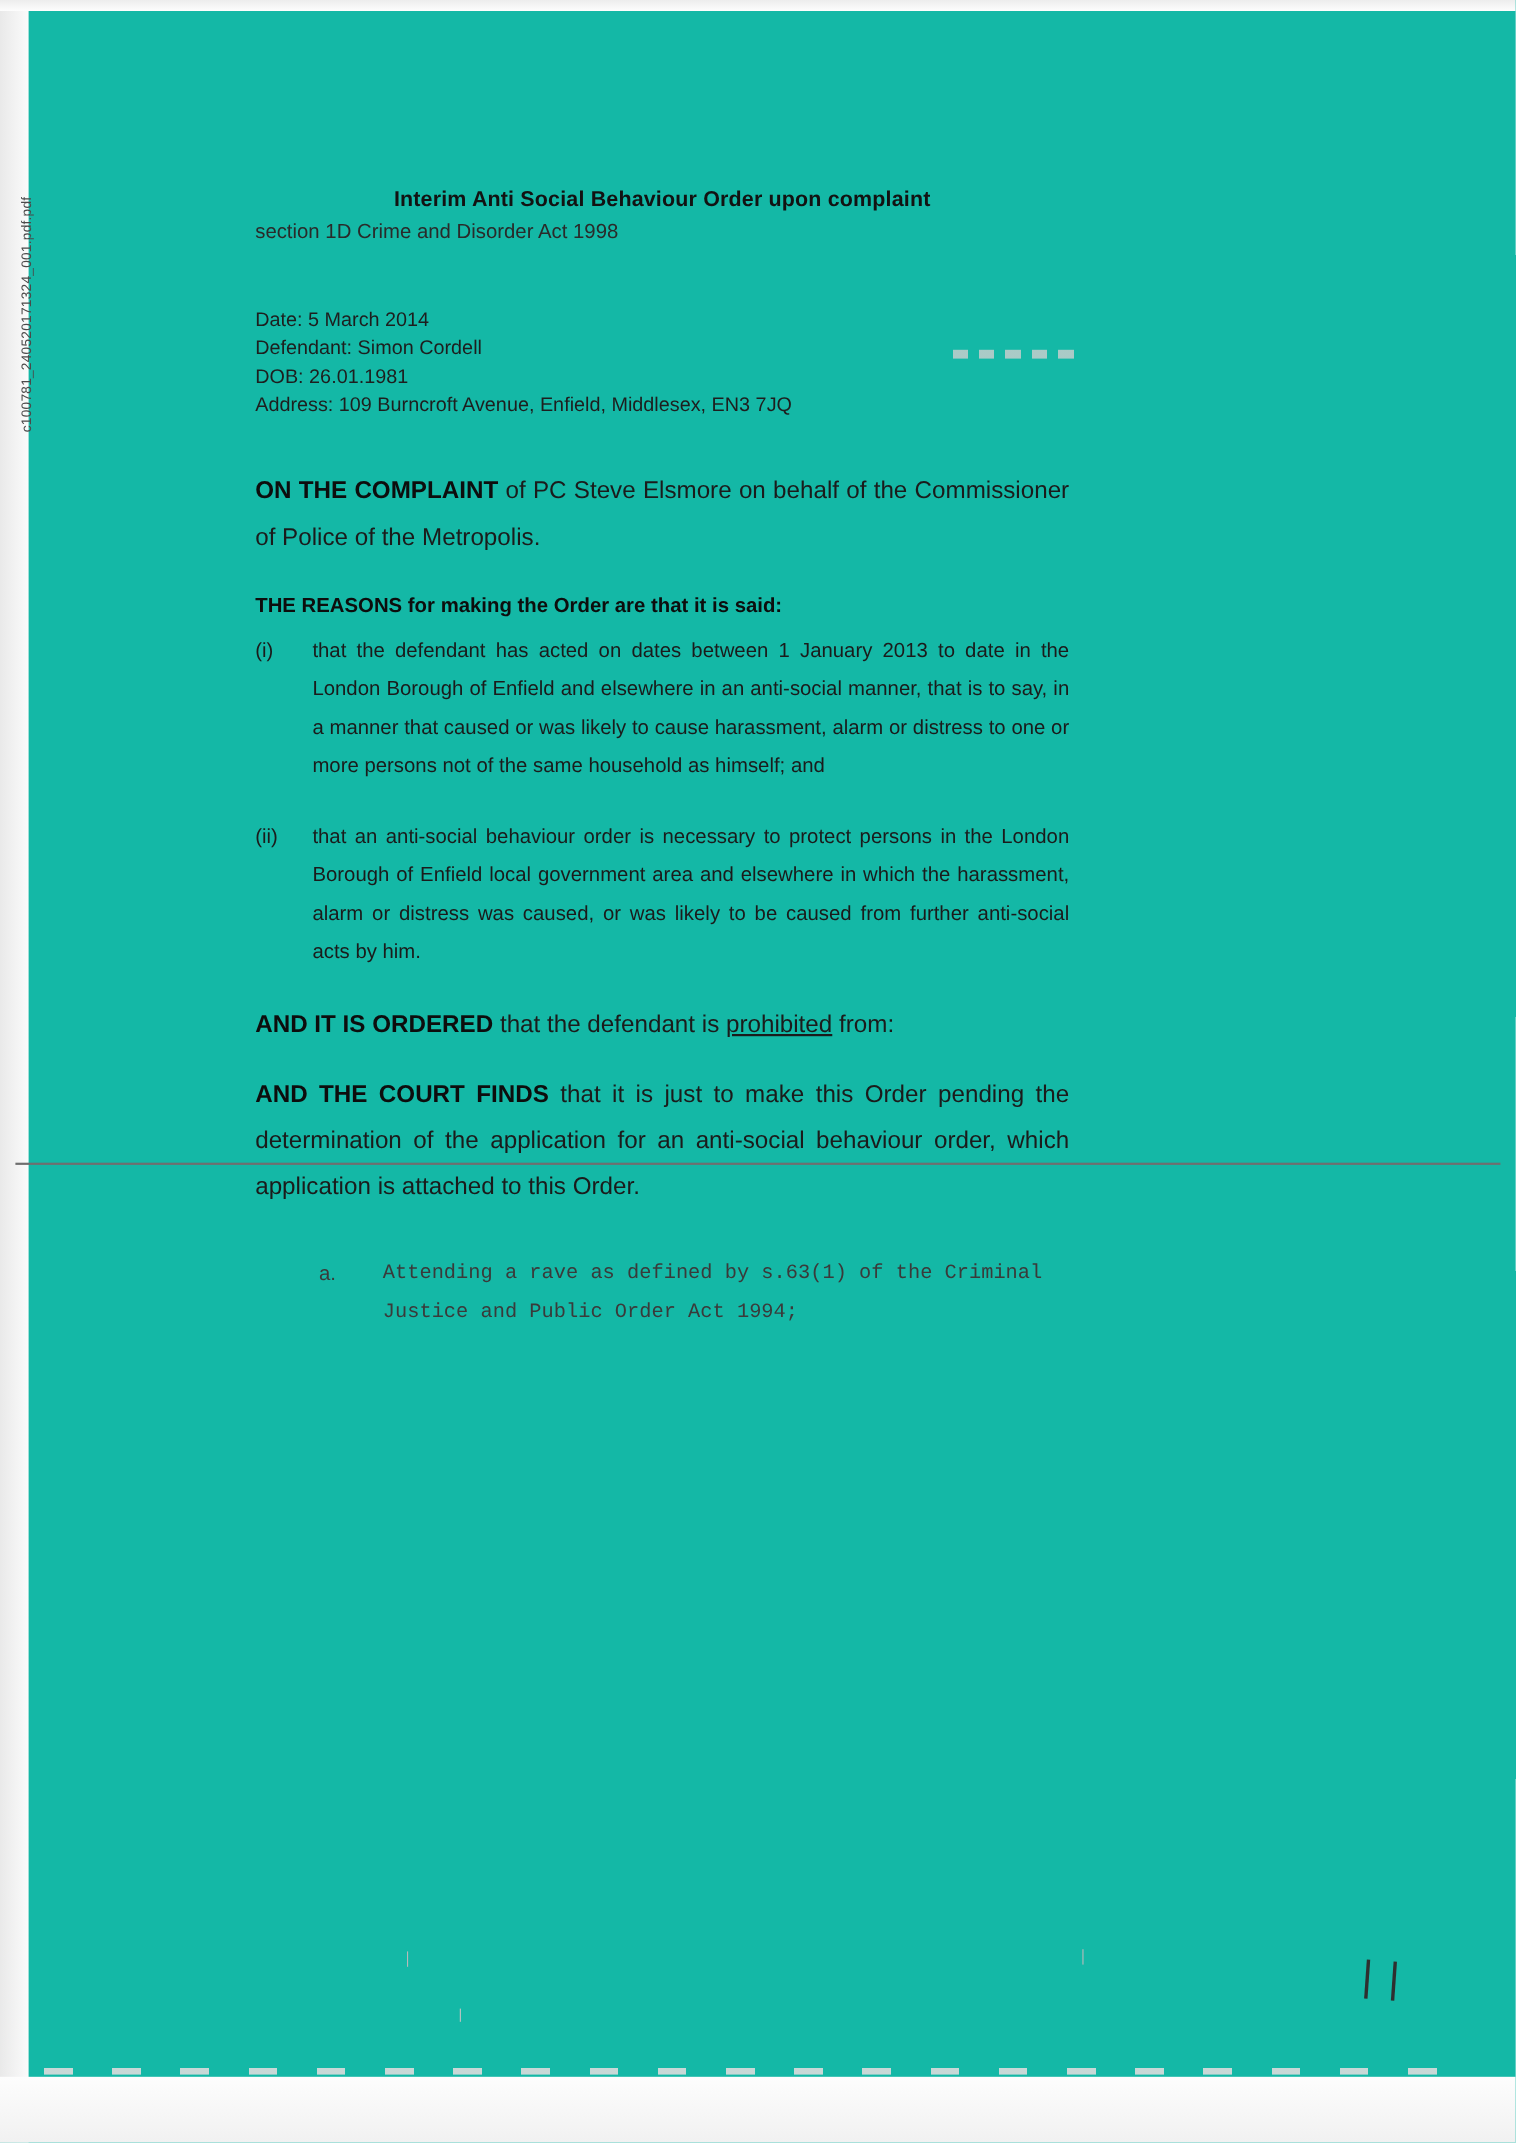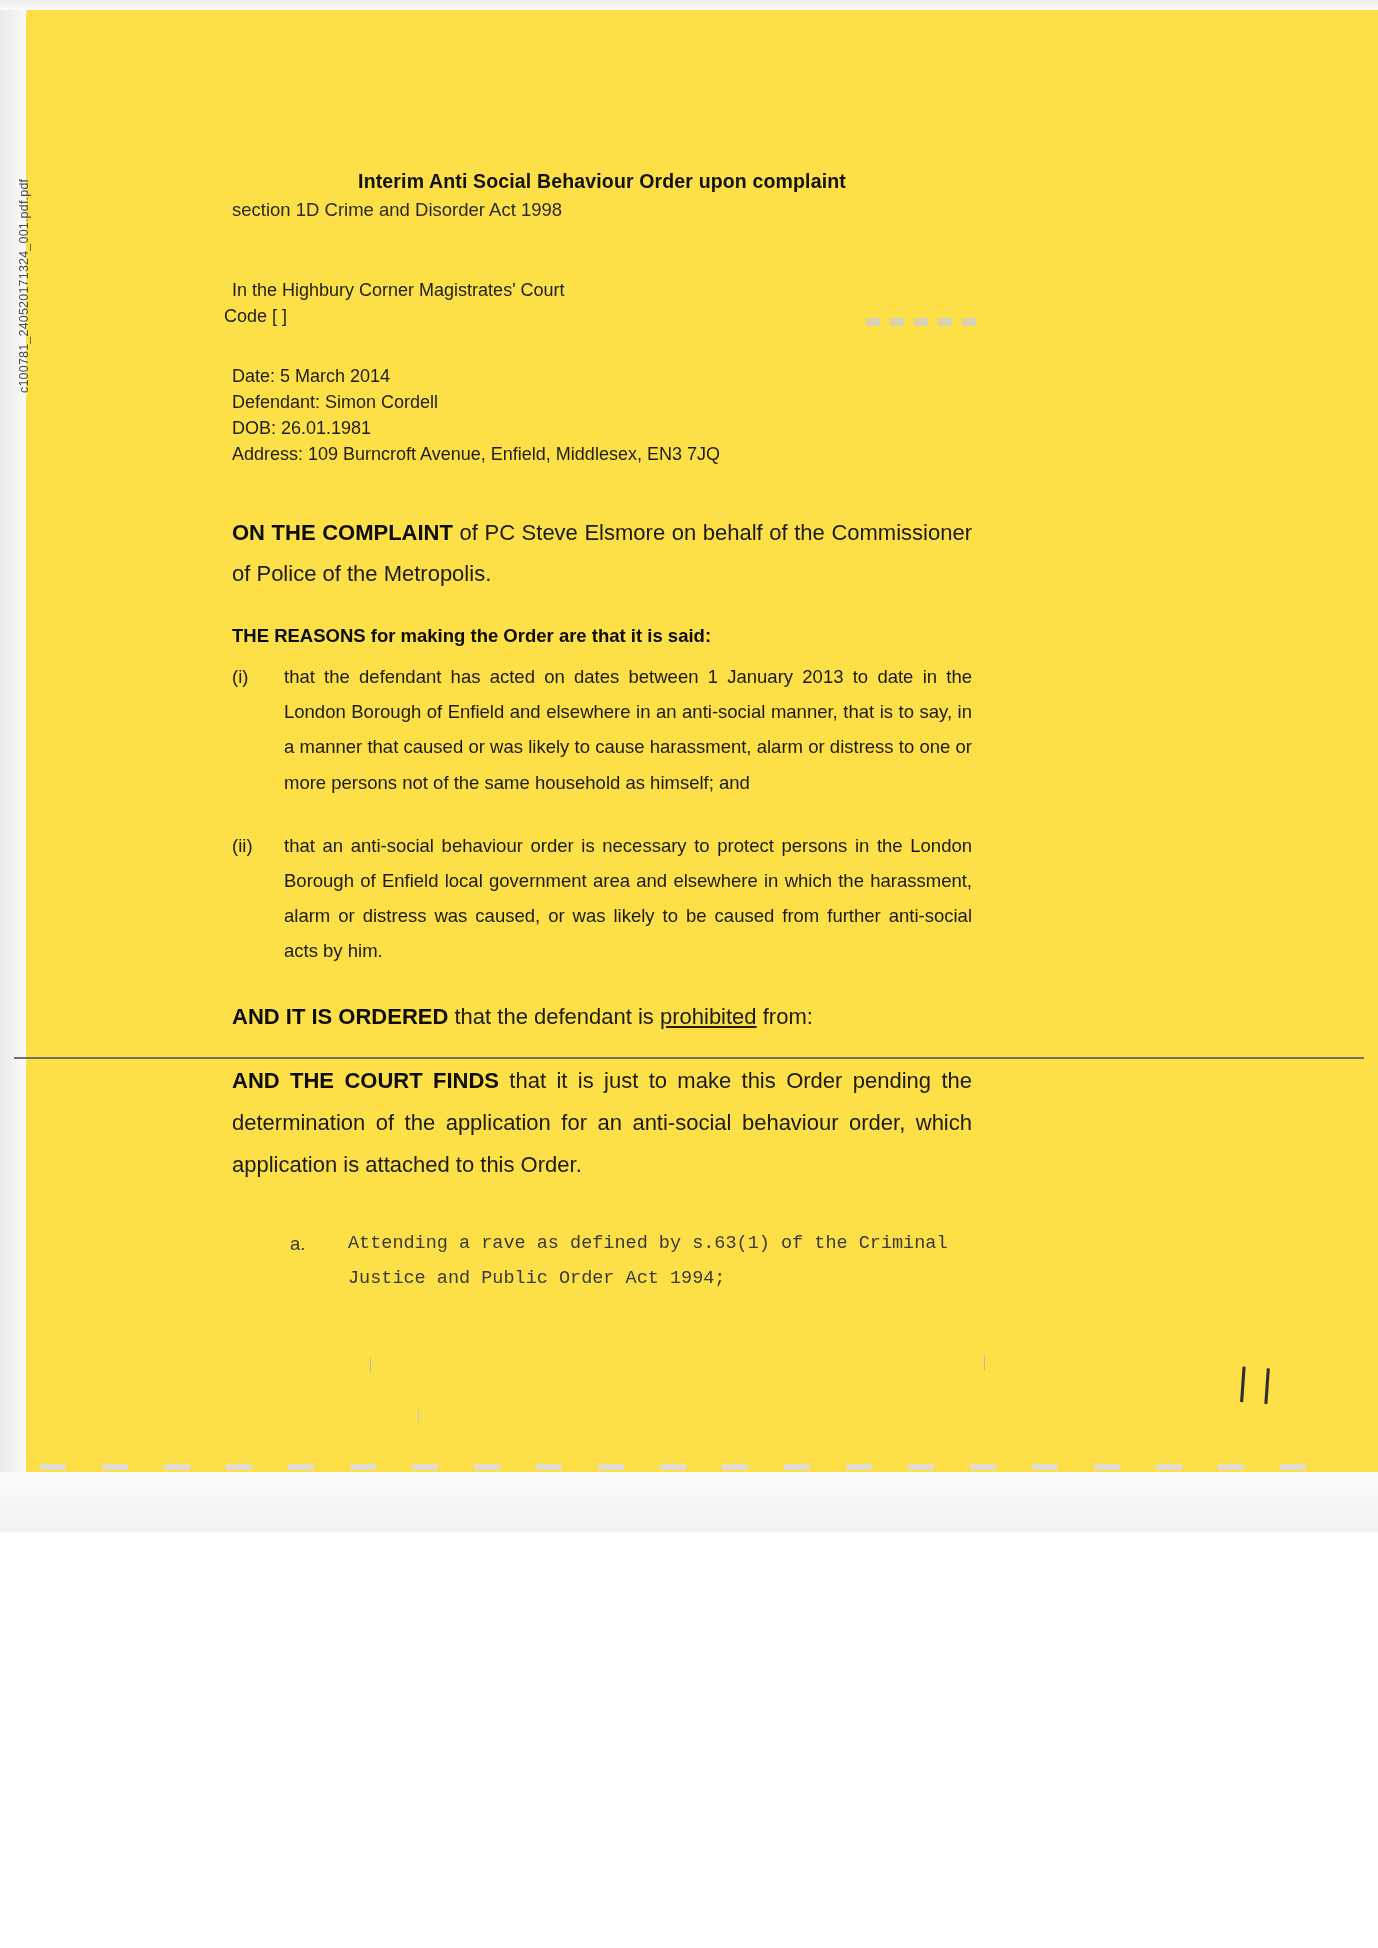--- a/index.html
+++ b/index.html
@@ -7,22 +7,22 @@
     padding: 0;
     background: #ffffff;
   }
   body {
     font-family: "Liberation Sans", sans-serif;
     color: #1a1a1a;
   }
   .page {
     position: relative;
     width: 1378px;
-    height: 1532px;
-    background: #fde047;
+    height: 1948px;
+    background: #14b8a6;
     overflow: hidden;
   }
   
   .scan-edge-left {
     position: absolute;
     left: 0; top: 0;
     width: 26px; height: 100%;
     background: linear-gradient(to right, #e9e9e9, #fbfbfb);
   }
   .scan-edge-top {
@@ -213,24 +213,20 @@
   <div class="filename-vertical">c100781_240520171324_001.pdf.pdf</div>
 
   <div class="smudge-right"></div>
   <div class="scan-line"></div>
 
   <div class="content">
 
     <h1 class="doc-title">Interim Anti Social Behaviour Order upon complaint</h1>
     <div class="doc-subtitle">section 1D Crime and Disorder Act 1998</div>
 
-    <div class="court-block">
-      <div>In the Highbury Corner Magistrates' Court</div>
-      <div class="code-line">Code [            ]</div>
-    </div>
 
     <div class="meta-block">
       <div>Date: 5 March 2014</div>
       <div>Defendant: Simon Cordell</div>
       <div>DOB: 26.01.1981</div>
       <div>Address: 109 Burncroft Avenue, Enfield, Middlesex, EN3 7JQ</div>
     </div>
 
     <p class="para">
       <strong>ON THE COMPLAINT</strong><span> of PC Steve Elsmore on behalf of the Commissioner of Police of the Metropolis.</span>

